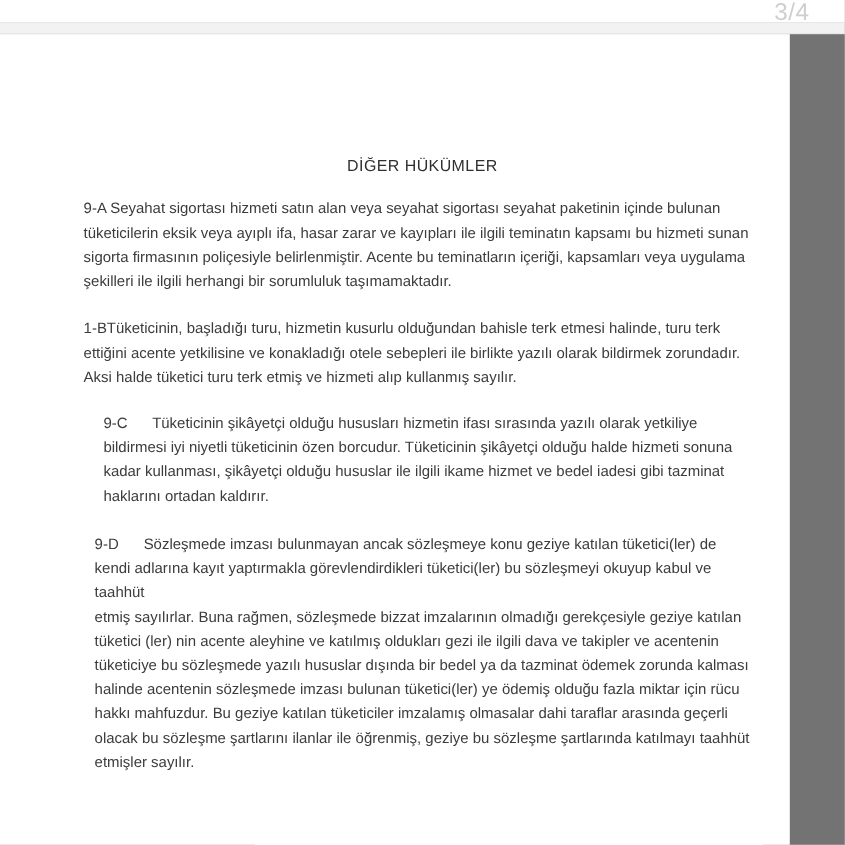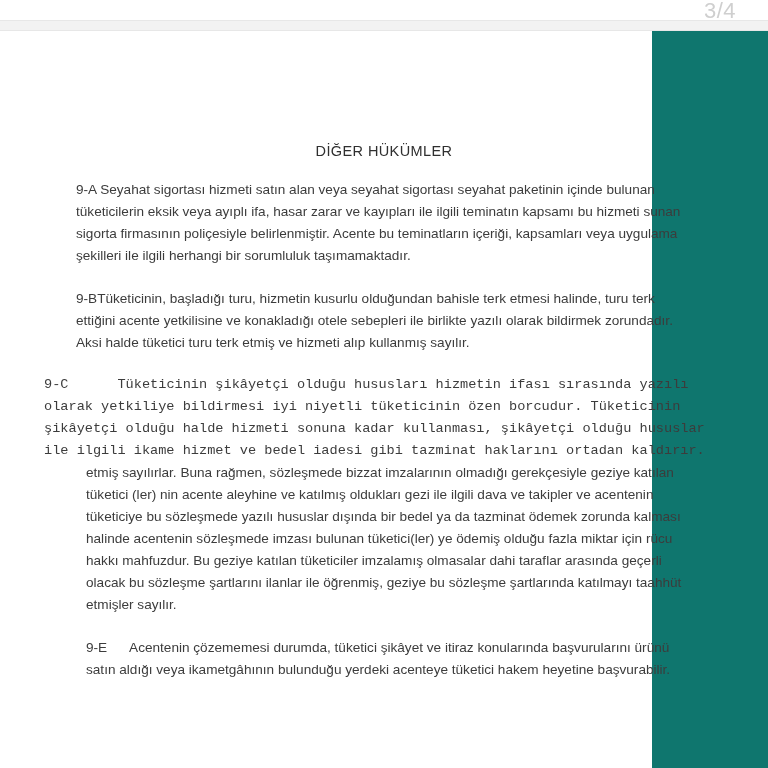--- a/index.html
+++ b/index.html
@@ -13,21 +13,21 @@
     overflow: hidden;
     font-family: "Liberation Sans", sans-serif;
     color: #3a3a3a;
     position: relative;
   }
 
   
   #viewer {
     position: absolute;
     inset: 0;
-    background: #0f766e;
+    background: #737373;
   }
 
   #page-top-strip {
     position: absolute;
     top: 0; left: 0;
     width: 768px;
     height: 20px;
     background: #ffffff;
   }
 
@@ -50,21 +50,21 @@
     height: 11px;
     background: #f2f2f2;
     border-top: 1px solid #e7e7e7;
     border-bottom: 1px solid #e7e7e7;
     box-sizing: border-box;
   }
 
   #page-sheet {
     position: absolute;
     top: 31px; left: 0;
-    width: 652px;
+    width: 718px;
     height: 737px;
     background: #ffffff;
   }
 
   
   .doc {
     position: absolute;
     top: 0; left: 0;
     width: 768px;
     padding: 0;
@@ -88,21 +88,21 @@
     color: #3c3c3c;
   }
 
   .clause .lbl {
     white-space: pre;
   }
 
   
   .c-a { margin-top: 20px; }
   .c-b { margin-top: 21px; }
-  .c-c { margin-top: 20px; padding: 0 44px; font-family: Liberation Mono, monospace; }
+  .c-c { margin-top: 20px; padding: 0 94px; }
   .c-d { margin-top: 22px; padding: 0 86px; }
   .c-d2 { margin-top: 0px; padding: 0 86px; }
   .c-e { margin-top: 21px; padding: 0 86px; }
 </style>
 </head>
 <body>
 
 <div id="viewer">
 
   <div id="page-top-strip">
@@ -111,25 +111,25 @@
 
   <div id="page-gap"></div>
 
   <div id="page-sheet">
     <div class="doc">
 
       <div class="doc-title">DİĞER HÜKÜMLER</div>
 
       <p class="clause c-a">9-A Seyahat sigortası hizmeti satın alan veya seyahat sigortası seyahat paketinin içinde bulunan tüketicilerin eksik veya ayıplı ifa, hasar zarar ve kayıpları ile ilgili teminatın kapsamı bu hizmeti sunan sigorta firmasının poliçesiyle belirlenmiştir. Acente bu teminatların içeriği, kapsamları veya uygulama şekilleri ile ilgili herhangi bir sorumluluk taşımamaktadır.</p>
 
-      <p class="clause c-b">9-BTüketicinin, başladığı turu, hizmetin kusurlu olduğundan bahisle terk etmesi halinde, turu terk ettiğini acente yetkilisine ve konakladığı otele sebepleri ile birlikte yazılı olarak bildirmek zorundadır. Aksi halde tüketici turu terk etmiş ve hizmeti alıp kullanmış sayılır.</p>
+      <p class="clause c-b">1-BTüketicinin, başladığı turu, hizmetin kusurlu olduğundan bahisle terk etmesi halinde, turu terk ettiğini acente yetkilisine ve konakladığı otele sebepleri ile birlikte yazılı olarak bildirmek zorundadır. Aksi halde tüketici turu terk etmiş ve hizmeti alıp kullanmış sayılır.</p>
 
       <p class="clause c-c"><span class="lbl">9-C</span><span class="lbl">      </span><span>Tüketicinin şikâyetçi olduğu hususları hizmetin ifası sırasında yazılı olarak yetkiliye bildirmesi iyi niyetli tüketicinin özen borcudur. Tüketicinin şikâyetçi olduğu halde hizmeti sonuna kadar kullanması, şikâyetçi olduğu hususlar ile ilgili ikame hizmet ve bedel iadesi gibi tazminat haklarını ortadan kaldırır.</span></p>
 
+      <p class="clause c-d"><span class="lbl">9-D</span><span class="lbl">      </span><span>Sözleşmede imzası bulunmayan ancak sözleşmeye konu geziye katılan tüketici(ler) de kendi adlarına kayıt yaptırmakla görevlendirdikleri tüketici(ler) bu sözleşmeyi okuyup kabul ve taahhüt</span></p>
 
       <p class="clause c-d2">etmiş sayılırlar. Buna rağmen, sözleşmede bizzat imzalarının olmadığı gerekçesiyle geziye katılan tüketici (ler) nin acente aleyhine ve katılmış oldukları gezi ile ilgili dava ve takipler ve acentenin tüketiciye bu sözleşmede yazılı hususlar dışında bir bedel ya da tazminat ödemek zorunda kalması halinde acentenin sözleşmede imzası bulunan tüketici(ler) ye ödemiş olduğu fazla miktar için rücu hakkı mahfuzdur. Bu geziye katılan tüketiciler imzalamış olmasalar dahi taraflar arasında geçerli olacak bu sözleşme şartlarını ilanlar ile öğrenmiş, geziye bu sözleşme şartlarında katılmayı taahhüt etmişler sayılır.</p>
 
-      <p class="clause c-e"><span class="lbl">9-E</span><span class="lbl">      </span><span>Acentenin çözememesi durumda, tüketici şikâyet ve itiraz konularında başvurularını ürünü satın aldığı veya ikametgâhının bulunduğu yerdeki acenteye tüketici hakem heyetine başvurabilir.</span></p>
 
     </div>
   </div>
 
 </div>
 
 </body></html>

